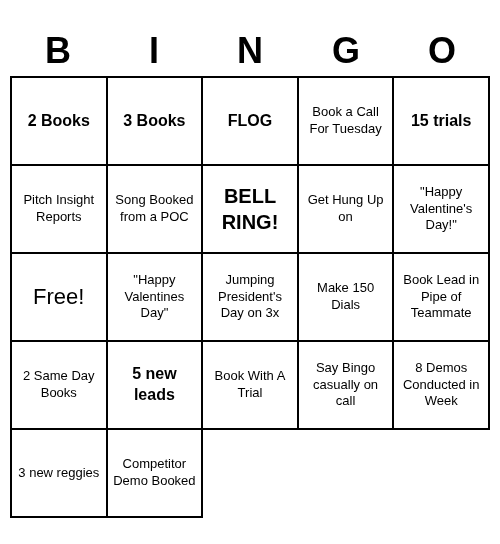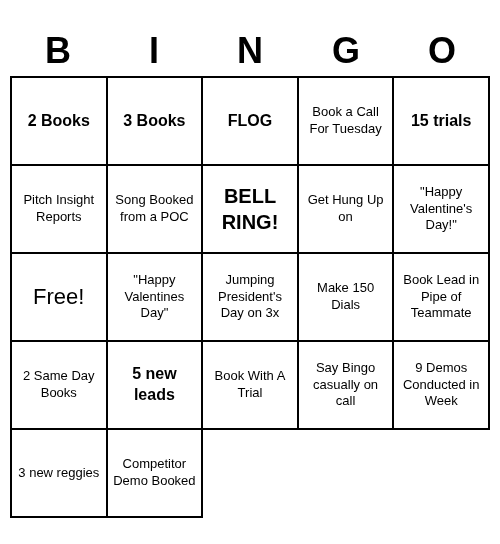--- a/index.html
+++ b/index.html
@@ -98,17 +98,17 @@
       <div class="bingo-cell">"Happy Valentine's Day!"</div>
       <div class="bingo-cell free">Free!</div>
       <div class="bingo-cell">"Happy Valentines Day"</div>
       <div class="bingo-cell">Jumping President's Day on 3x</div>
       <div class="bingo-cell">Make 150 Dials</div>
       <div class="bingo-cell">Book Lead in Pipe of Teammate</div>
       <div class="bingo-cell">2 Same Day Books</div>
       <div class="bingo-cell large-text">5 new leads</div>
       <div class="bingo-cell">Book With A Trial</div>
       <div class="bingo-cell">Say Bingo casually on call</div>
-      <div class="bingo-cell">9 Demos Conducted in Week</div>
+      <div class="bingo-cell">8 Demos Conducted in Week</div>
       <div class="bingo-cell">3 new reggies</div>
       <div class="bingo-cell">Competitor Demo Booked</div>
     </div>
 </div>
 
 </body></html>

